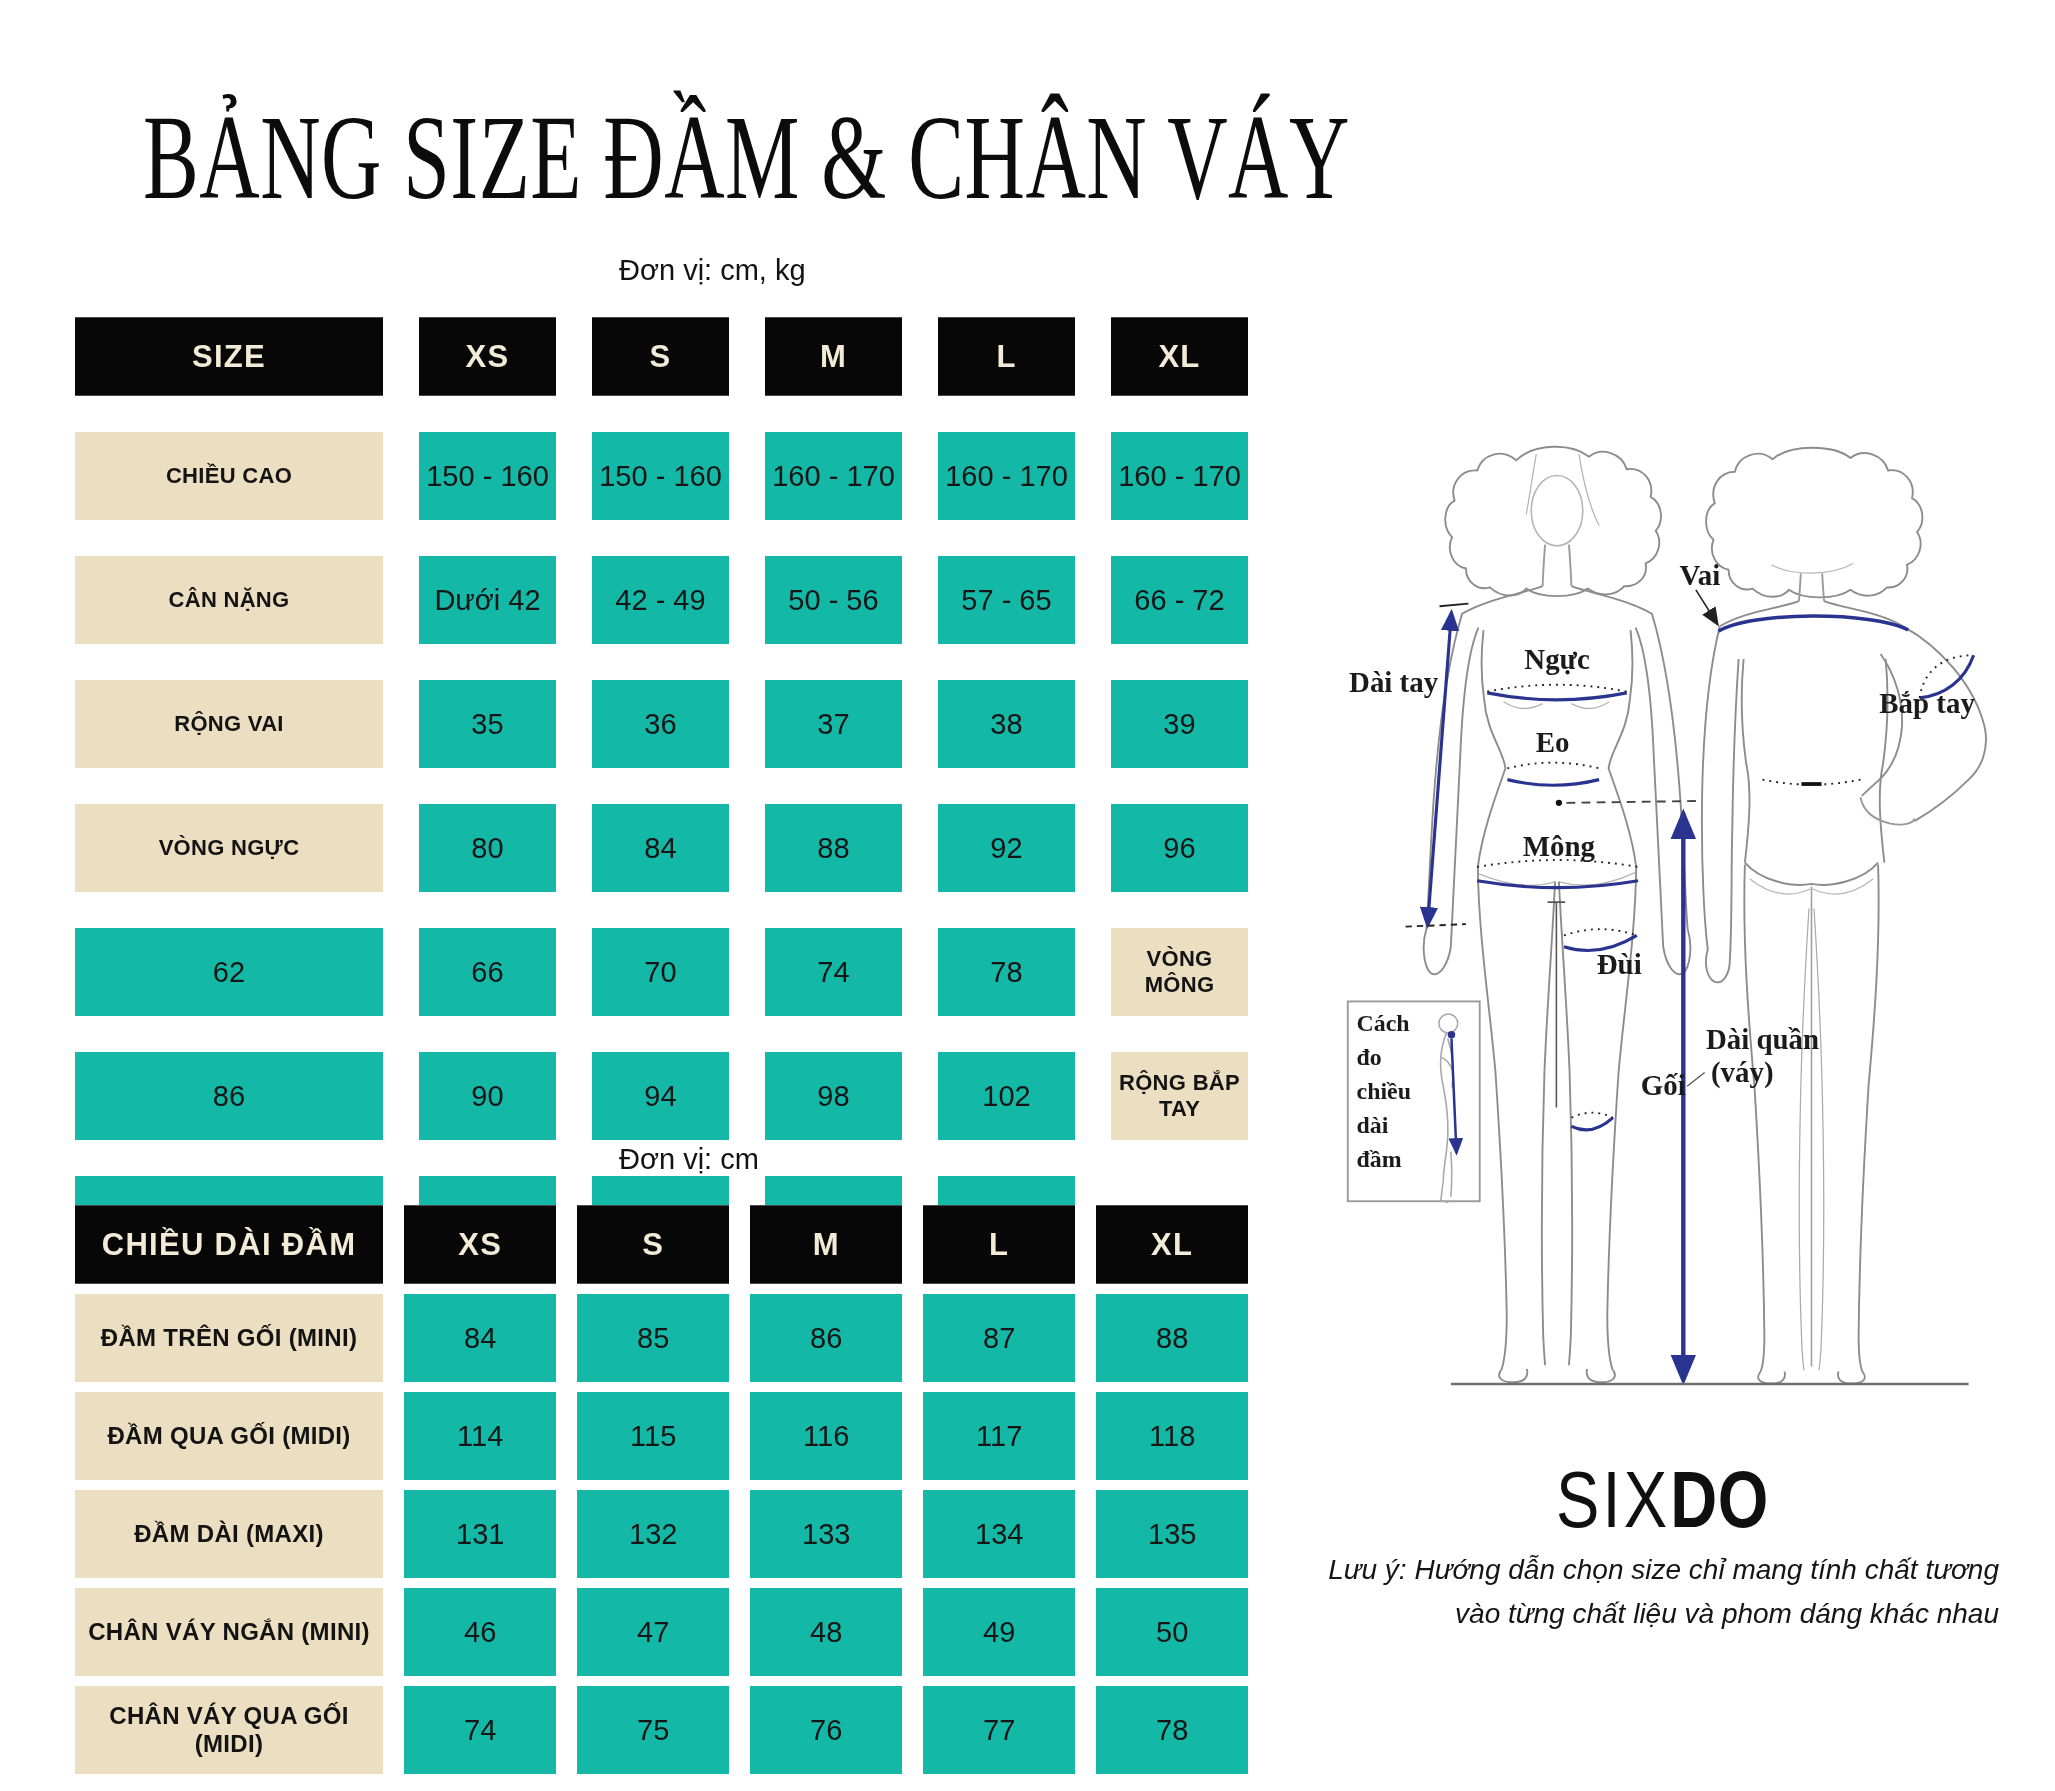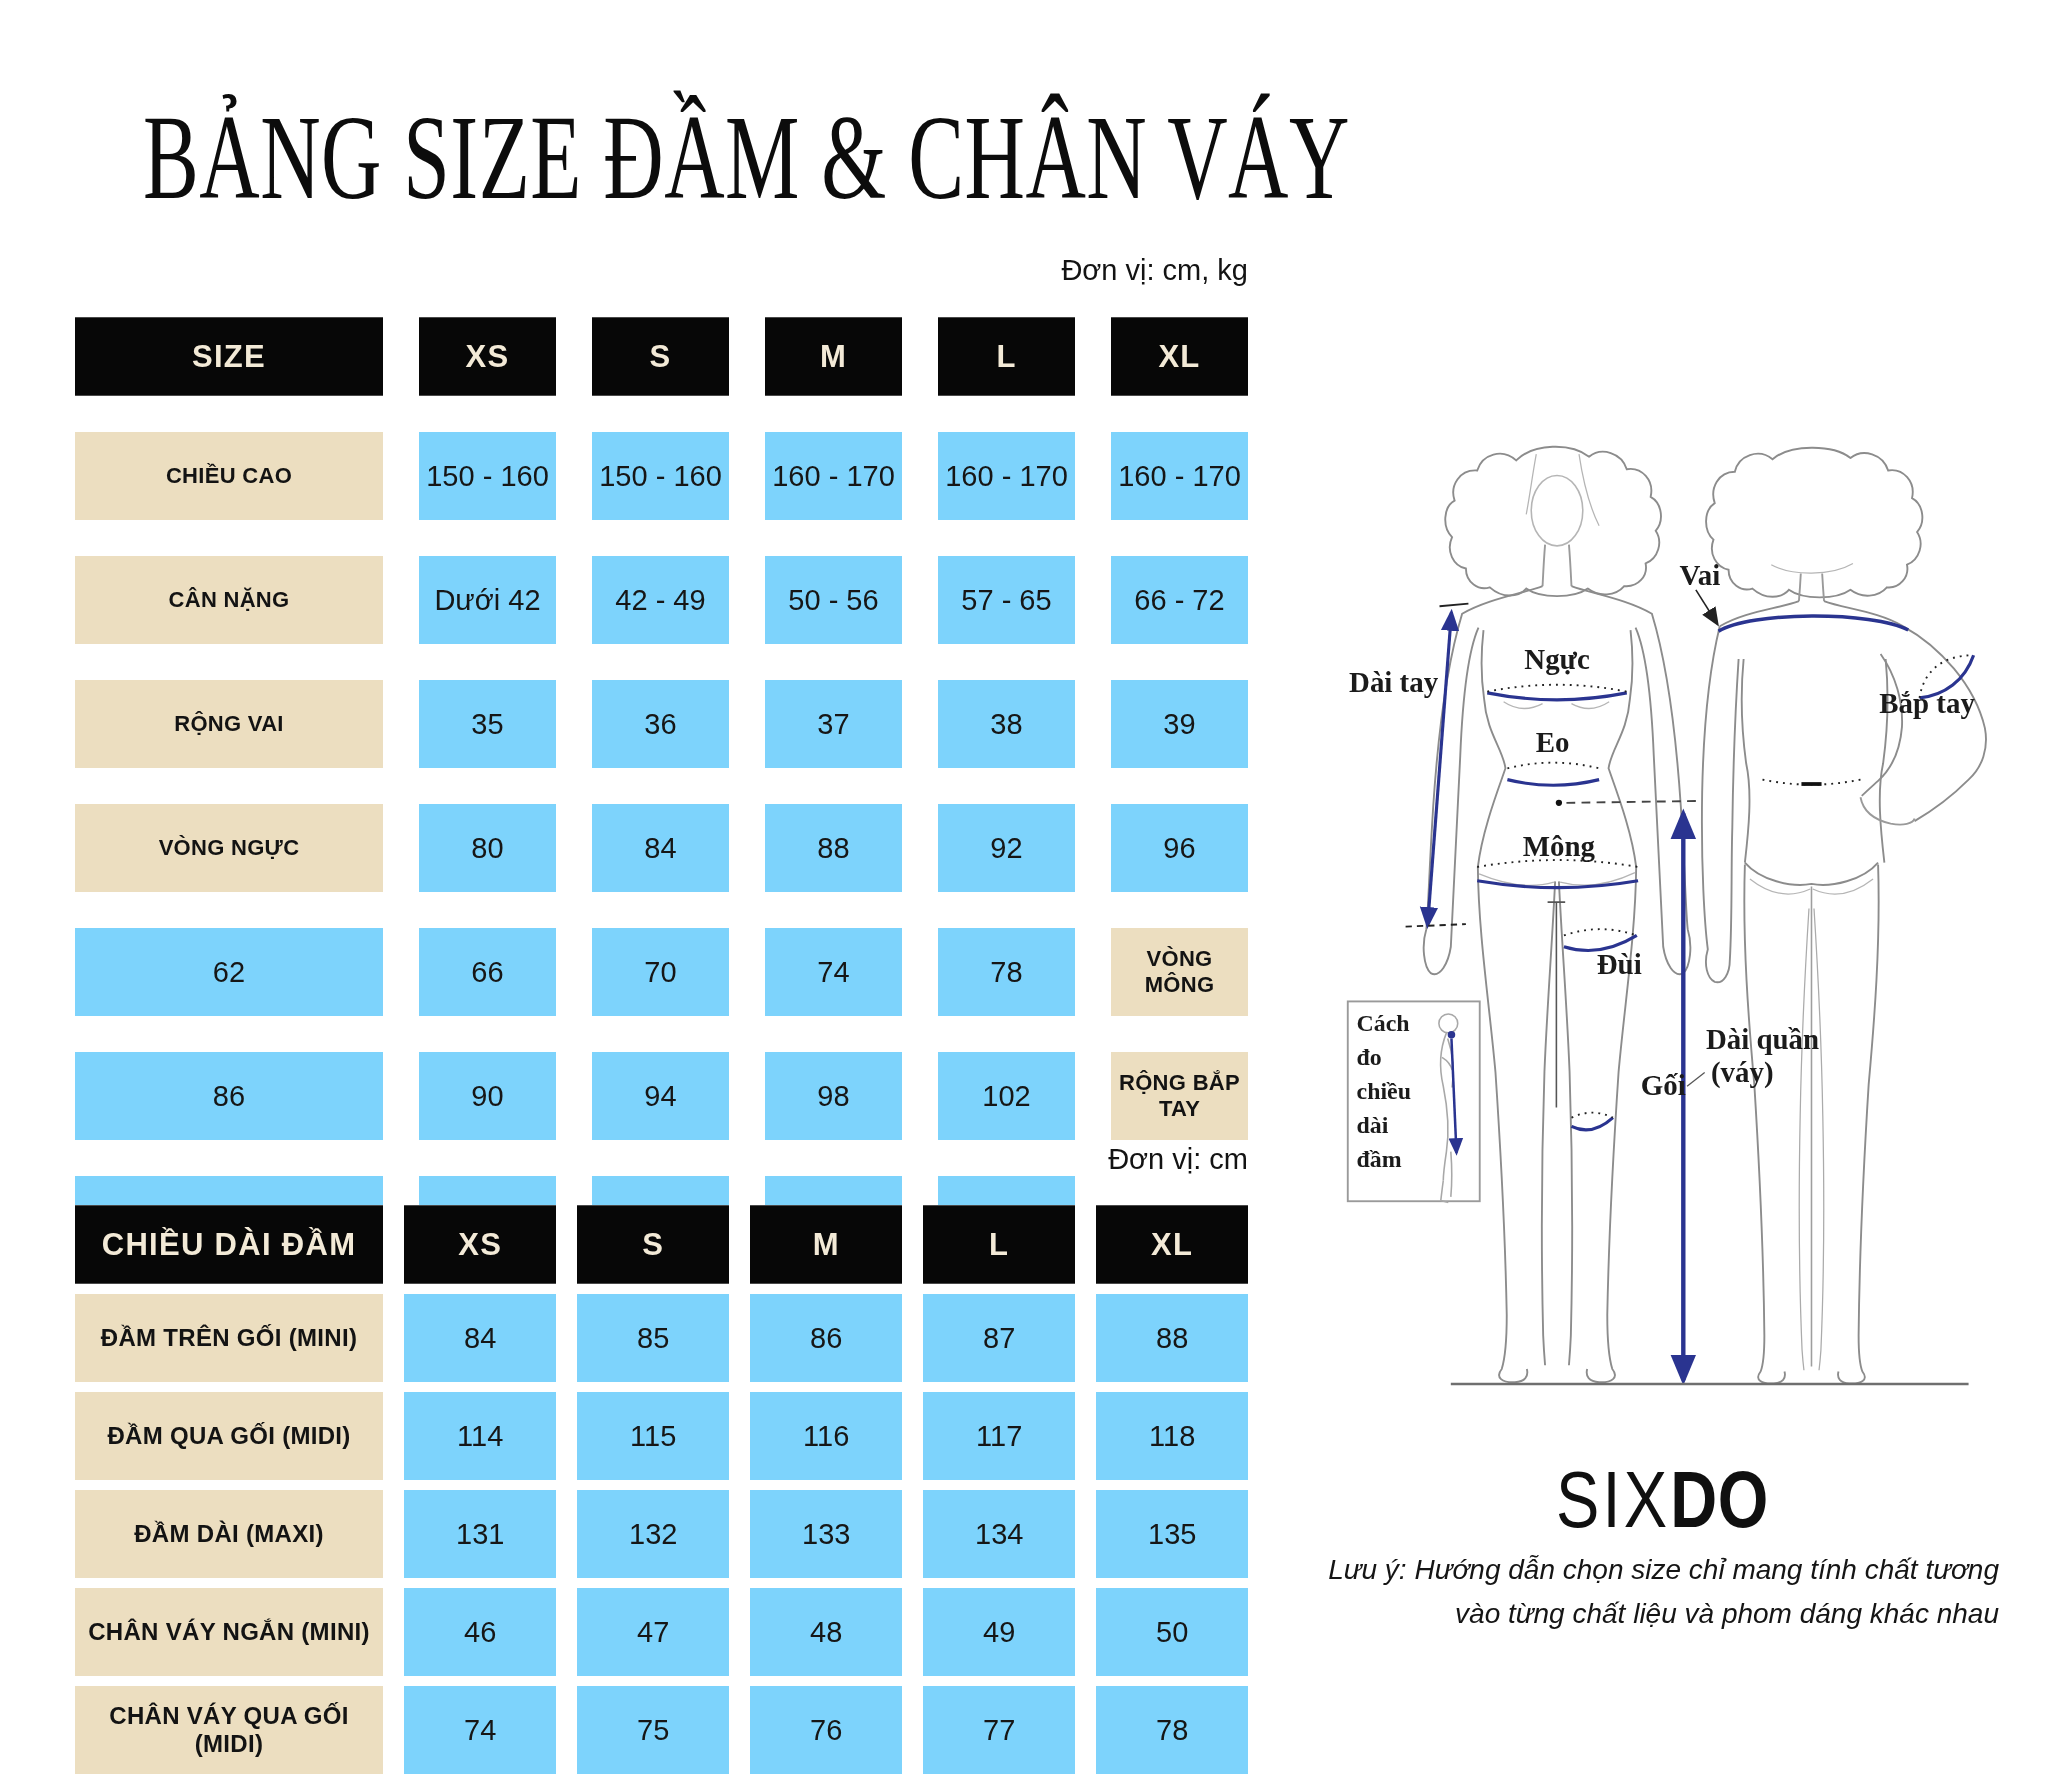--- a/index.html
+++ b/index.html
@@ -4,34 +4,34 @@
 <style>
   html,body{margin:0;padding:0;background:#ffffff;}
   #page{position:relative;width:2056px;height:1792px;background:#ffffff;overflow:hidden;
         font-family:"Liberation Sans",sans-serif;color:#111;padding-left:6px;}
 
   .title{position:absolute;left:143px;top:88px;white-space:nowrap;
          font-family:"Liberation Serif",serif;font-weight:400;font-size:102px;
          letter-spacing:0.6px;color:#0c0c0c;
          transform:scale(.82,1.18);transform-origin:left top;}
 
-  .unit{position:absolute;width:629px;text-align:right;font-size:29px;color:#131313;}
+  .unit{position:absolute;width:629px;text-align:left;font-size:29px;color:#131313;}
   #unit1{left:619px;top:254px;}
   #unit2{left:619px;top:1143px;}
 
   .sizetable{position:absolute;left:75px;width:1173px;display:grid;
              grid-template-columns:308px repeat(5,1fr);column-gap:21.4px;row-gap:10px;}
   #table1{top:317px;gap:36px;}
   #table2{top:1205px;}
 
   .cell{display:flex;align-items:center;justify-content:center;text-align:center;}
   .head{height:77px;background:#070707;color:#F3EAD7;font-weight:700;font-size:31px;
         letter-spacing:1.3px;border-top:1.9px solid #4a4a4a;border-bottom:1.9px solid #4a4a4a;}
   .lab{height:88px;background:#ECDEC0;font-weight:700;font-size:22px;letter-spacing:0.3px;color:#131313;}
-  .val{height:88px;background:#7dd3fc;font-size:29px;color:#161616;}
+  .val{height:88px;background:#14b8a6;font-size:29px;color:#161616;}
   #table2 .lab{font-size:24px;}
 
   .logo{position:absolute;left:1515px;top:1454px;width:295px;text-align:center;white-space:nowrap;
         color:#101010;transform:scaleY(1.22);transform-origin:center top;}
   .logo .thin{font-size:65px;font-weight:400;letter-spacing:3.1px;}
   .logo .bold{font-size:65px;font-weight:800;letter-spacing:0.6px;}
 
   .note{position:absolute;left:1320px;width:679px;top:1548px;font-style:italic;
         font-size:28px;line-height:1.58;text-align:right;color:#151515;}
   .note div{white-space:nowrap;}

